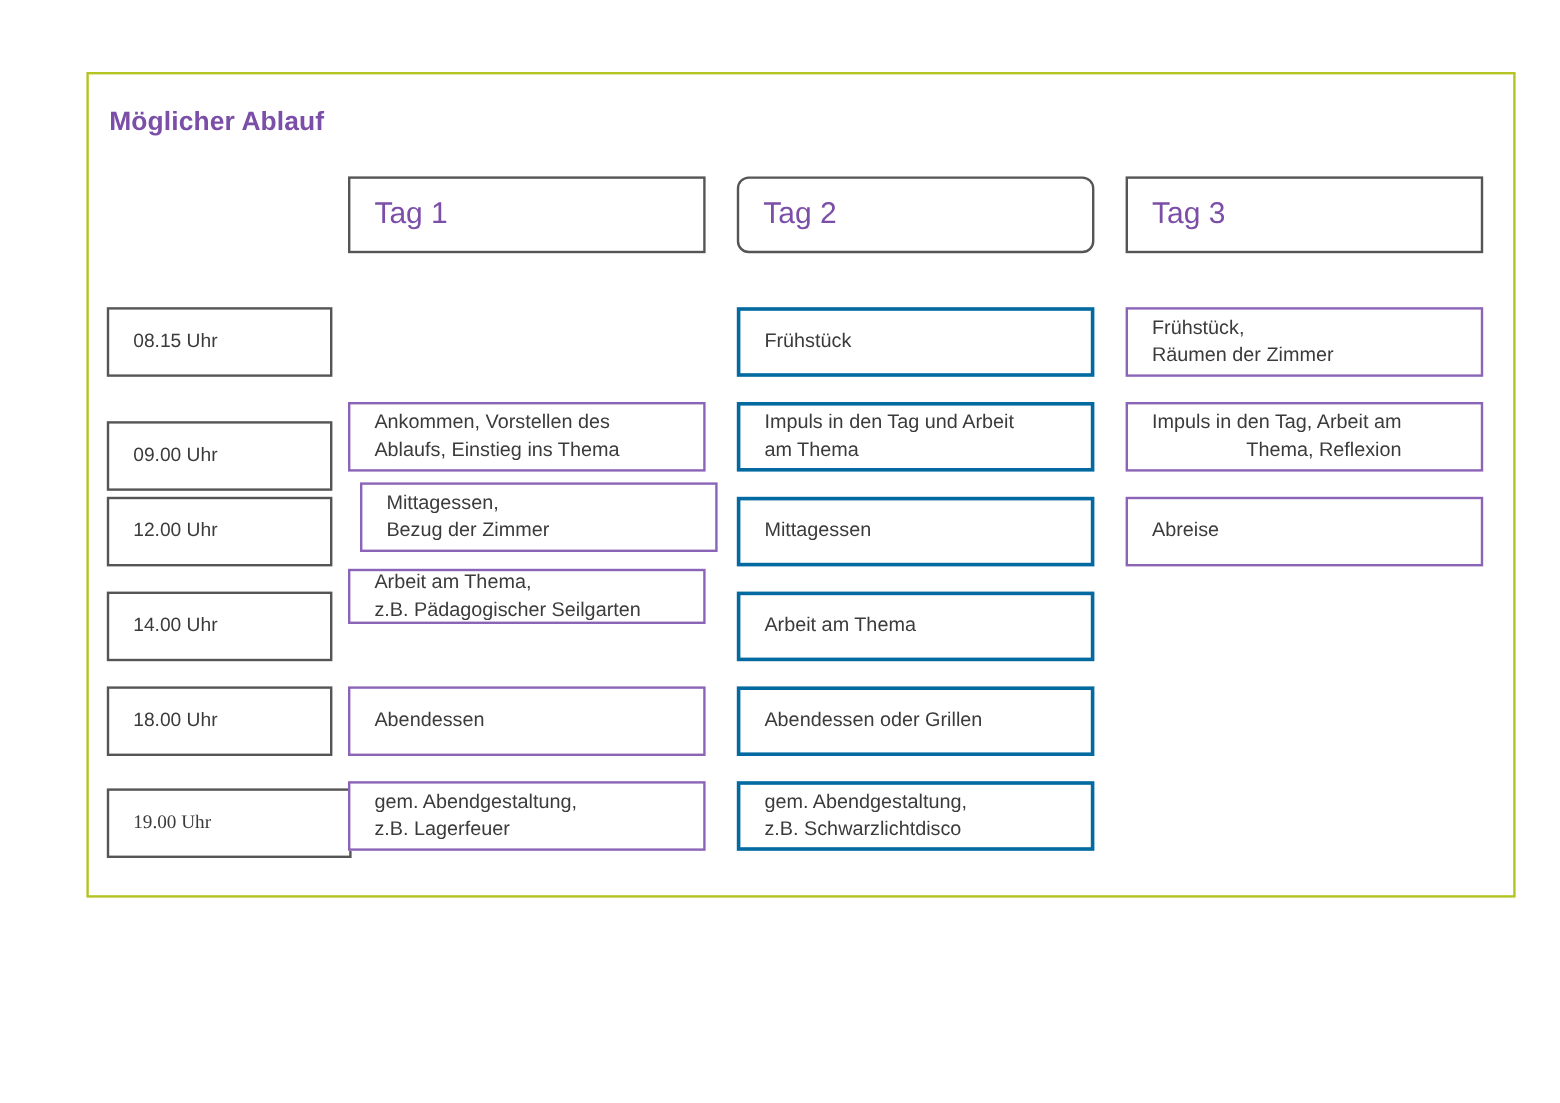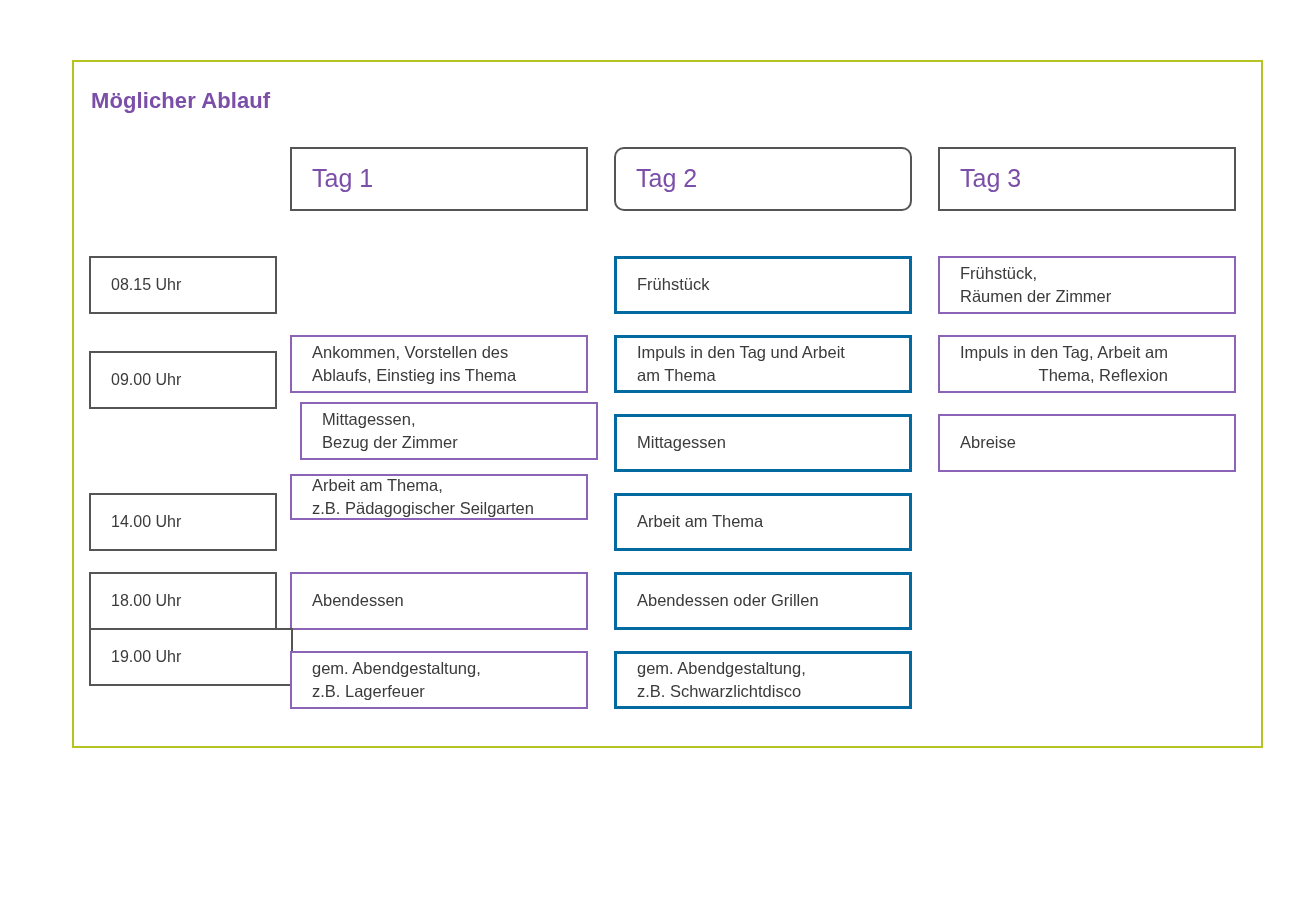--- a/index.html
+++ b/index.html
@@ -131,20 +131,23 @@
 Ablaufs, Einstieg ins Thema</div>
         </div>
         <div class="cell border-green" style="left: 540px; top: 273px; width: 298px; height: 58px;">
           <div class="cell-inner">Impuls in den Tag und Arbeit
 am Thema</div>
         </div>
         <div class="cell border-purple" style="left: 864px; top: 273px; width: 298px; height: 58px; text-align: right;">
           <div class="cell-inner">Impuls in den Tag, Arbeit am
 Thema, Reflexion</div>
         </div>
+        <div class="cell time-box" style="left: 15px; top: 352px; width: 188px; height: 58px;">
+          <div class="cell-inner">12.00 Uhr</div>
+        </div>
         <div class="cell border-purple" style="left: 216px; top: 340px; width: 298px; height: 58px; margin-left: 10px;">
           <div class="cell-inner">Mittagessen,
 Bezug der Zimmer</div>
         </div>
         <div class="cell border-green" style="left: 540px; top: 352px; width: 298px; height: 58px;">
           <div class="cell-inner">Mittagessen</div>
         </div>
         <div class="cell border-purple" style="left: 864px; top: 352px; width: 298px; height: 58px;">
           <div class="cell-inner">Abreise</div>
         </div>
@@ -166,21 +169,21 @@
         </div>
         <div class="cell border-purple" style="left: 216px; top: 510px; width: 298px; height: 58px;">
           <div class="cell-inner">Abendessen</div>
         </div>
         <div class="cell border-green" style="left: 540px; top: 510px; width: 298px; height: 58px;">
           <div class="cell-inner">Abendessen oder Grillen</div>
         </div>
         <div class="cell empty" style="left: 864px; top: 510px; width: 298px; height: 58px;">
           <div class="cell-inner"></div>
         </div>
-        <div class="cell time-box" style="left: 15px; top: 566px; width: 204px; height: 58px;">
+        <div class="cell time-box" style="left: 15px; top: 595px; width: 204px; height: 58px; font-family: Liberation Serif, serif;">
           <div class="cell-inner">19.00 Uhr</div>
         </div>
         <div class="cell border-purple" style="left: 216px; top: 589px; width: 298px; height: 58px;">
           <div class="cell-inner">gem. Abendgestaltung,
 z.B. Lagerfeuer</div>
         </div>
         <div class="cell border-green" style="left: 540px; top: 589px; width: 298px; height: 58px;">
           <div class="cell-inner">gem. Abendgestaltung,
 z.B. Schwarzlichtdisco</div>
         </div>

